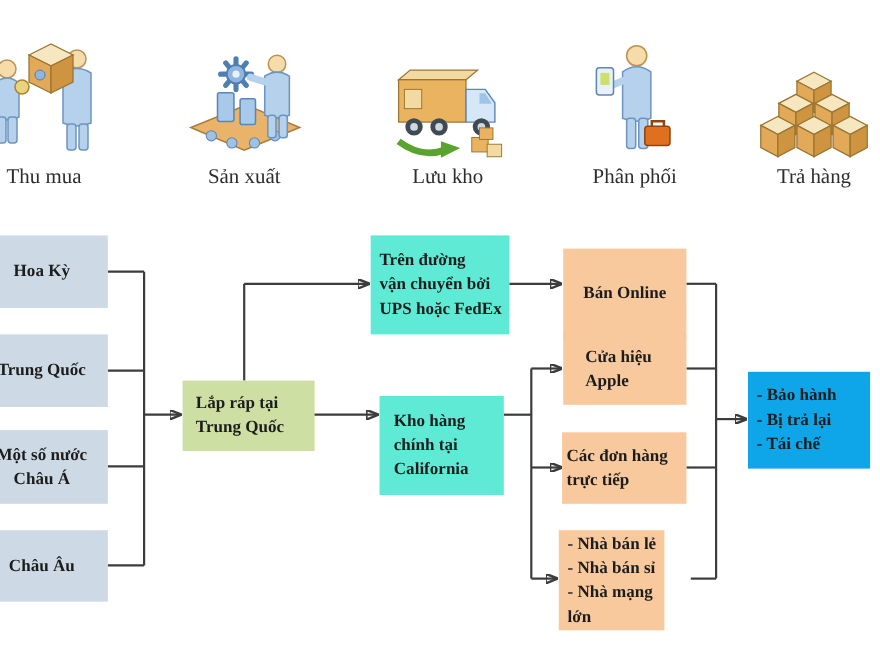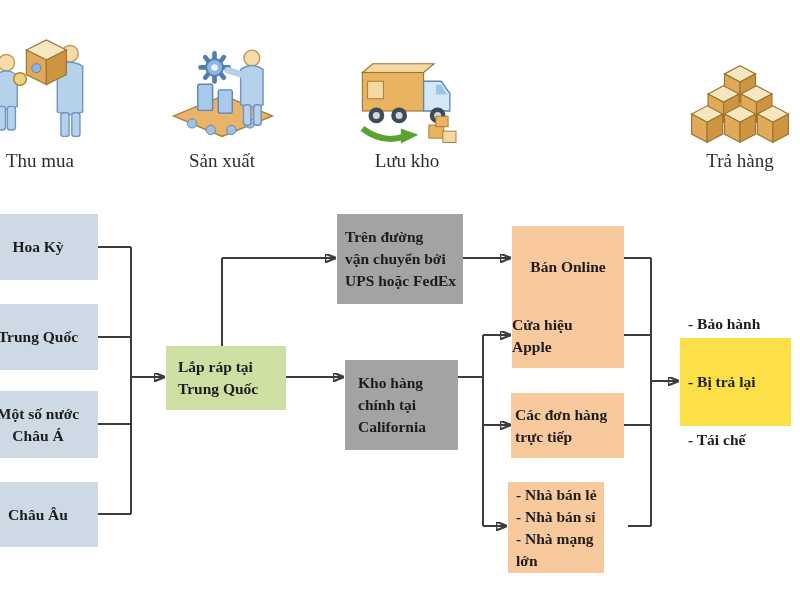--- a/index.html
+++ b/index.html
@@ -8,23 +8,23 @@
   
   .stage{position:absolute;top:22px;text-align:center;}
   .icon-wrap{height:124px;display:flex;align-items:flex-end;justify-content:center;}
   .stage-label{margin-top:4px;font-size:19px;color:#2d2d2d;white-space:nowrap;}
   
   .box{position:absolute;box-sizing:border-box;display:flex;flex-direction:column;
        justify-content:center;font-size:15.5px;font-weight:700;color:#1c1c1c;line-height:1.42;}
   .box.center{align-items:center;text-align:center;}
   .src{background:#cdd9e4;}
   .asm{background:#cddfa3;}
-  .log{background:#a3a3a3;}
+  .log{background:#5eead4;}
   .chan{background:#f9c99e;}
-  .ret{background:#fde047;gap:36px;}
+  .ret{background:#0ea5e9;}
   
   #connectors{position:absolute;left:0;top:0;width:800px;height:600px;pointer-events:none;}
   #connectors path{stroke:#3c3c3c;stroke-width:2;fill:none;}
 </style>
 </head>
 <body>
 
 <div id="canvas">
 
   <div class="stage" style="left:-22px;width:124px;">
@@ -88,20 +88,36 @@
         <path d="M14 84 Q38 102 62 93" stroke="#5aa32e" stroke-width="7" fill="none"></path>
         <polygon points="58,84 78,91 58,101" fill="#5aa32e"></polygon>
         <rect x="90" y="80" width="17" height="15" fill="#eab360" stroke="#9a7634"></rect>
         <rect x="106" y="87" width="15" height="13" fill="#f3d9a2" stroke="#9a7634"></rect>
         <rect x="98" y="70" width="14" height="12" fill="#eab360" stroke="#9a7634"></rect>
       </svg>
     </div>
     <div class="stage-label">Lưu kho</div>
   </div>
 
+  <div class="stage" style="left:531px;width:92px;">
+    <div class="icon-wrap">
+      <svg width="92" height="110" viewBox="0 0 100 120">
+        <circle cx="52" cy="16" r="10" fill="#f5dca8" stroke="#bd9355" stroke-width="1.5"></circle>
+        <path d="M38 32 Q52 22 66 32 L66 78 Q52 84 38 78 Z" fill="#b5d1ec" stroke="#6d95bf" stroke-width="1.5"></path>
+        <path d="M40 40 L26 46" stroke="#b5d1ec" stroke-width="7" stroke-linecap="round"></path>
+        <rect x="12" y="28" width="17" height="27" rx="3" fill="#e8f1f9" stroke="#5b87b5" stroke-width="1.5"></rect>
+        <rect x="16" y="33" width="9" height="12" fill="#cde06f"></rect>
+        <rect x="42" y="78" width="9" height="30" rx="3" fill="#b5d1ec" stroke="#6d95bf" stroke-width="1.5"></rect>
+        <rect x="54" y="78" width="9" height="30" rx="3" fill="#b5d1ec" stroke="#6d95bf" stroke-width="1.5"></rect>
+        <path d="M67 86 v-5 h12 v5" stroke="#8e4513" stroke-width="2.5" fill="none"></path>
+        <rect x="60" y="86" width="25" height="19" rx="3" fill="#e0701f" stroke="#8e4513" stroke-width="1.5"></rect>
+      </svg>
+    </div>
+    <div class="stage-label">Phân phối</div>
+  </div>
 
   <div class="stage" style="left:685px;width:110px;">
     <div class="icon-wrap">
       <svg width="110" height="84" viewBox="0 0 120 92">
         <g stroke="#9a7634" stroke-width="1.3">
           <polygon points="60,4 77,13 60,22 43,13" fill="#f6e7c0"></polygon>
           <polygon points="43,13 60,22 60,44 43,35" fill="#e2aa58"></polygon>
           <polygon points="77,13 60,22 60,44 77,35" fill="#cf9440"></polygon>
           <polygon points="42,26 59,35 42,44 25,35" fill="#f6e7c0"></polygon>
           <polygon points="25,35 42,44 42,66 25,57" fill="#e2aa58"></polygon>
@@ -186,21 +202,21 @@
   <div class="box log" style="left:345px;top:335px;width:113px;height:90px;padding-left:13px;margin-top:25px;">
     <div>Kho hàng</div>
     <div>chính tại</div>
     <div>California</div>
   </div>
 
   <div class="box chan center" style="left:512px;top:226px;width:112px;height:82px;">
     <div>Bán Online</div>
   </div>
 
-  <div class="box chan" style="left:512px;top:303px;width:112px;height:65px;">
+  <div class="box chan" style="left:512px;top:303px;width:112px;height:65px;padding-left:20px;">
     <div>Cửa hiệu</div>
     <div>Apple</div>
   </div>
 
   <div class="box chan" style="left:511px;top:393px;width:113px;height:65px;padding-left:4px;">
     <div>Các đơn hàng</div>
     <div>trực tiếp</div>
   </div>
 
   <div class="box chan" style="left:508px;top:482px;width:96px;height:91px;padding-left:8px;">

